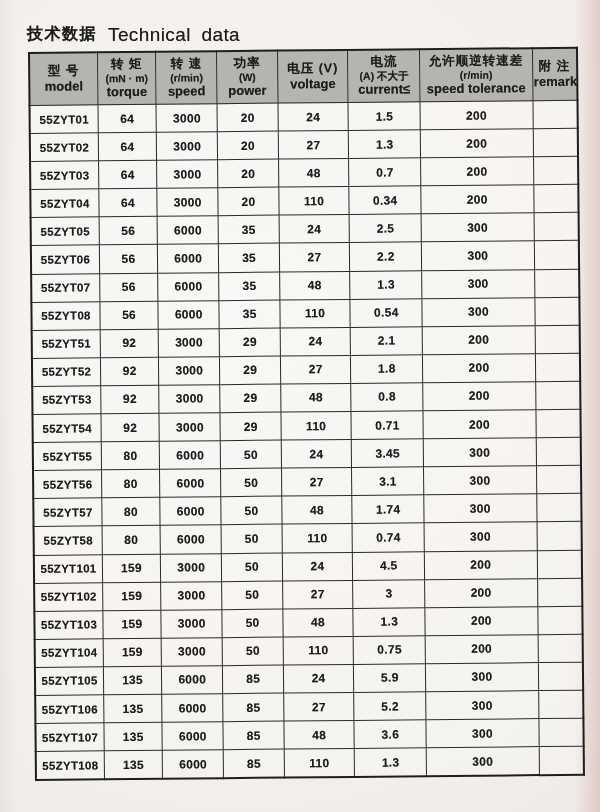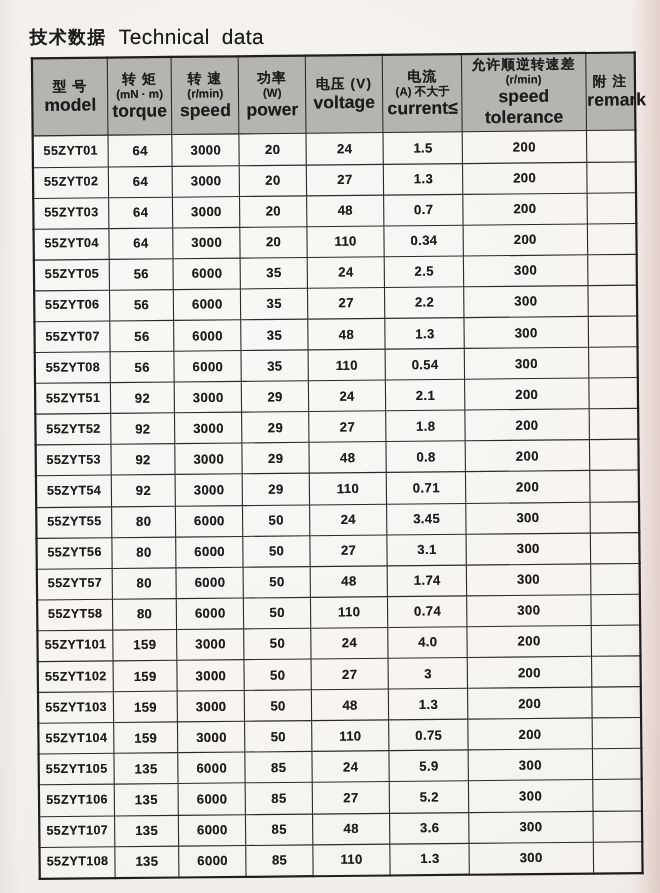--- a/index.html
+++ b/index.html
@@ -29,21 +29,21 @@
     border:2.5px solid #1e1e1e;
   }
   th,td{border:1.6px solid #2a2a2a;}
   thead th{
     background:#b6b4b1;height:47px;padding:2px 1px;
     vertical-align:middle;text-align:center;
     text-shadow:0 0 0.5px rgba(25,25,25,0.55);
   }
   .h-zh{font-size:12.5px;font-weight:700;letter-spacing:1px;line-height:1.2;}
   .h-sub{font-size:10.5px;font-weight:700;line-height:1.15;}
-  .h-en{font-size:16px;font-weight:600;line-height:1.2;}
+  .h-en{font-size:13px;font-weight:600;line-height:1.2;}
   tbody td{
     height:27.1px;padding:0;text-align:center;vertical-align:middle;
     font-size:12px;font-weight:700;letter-spacing:0.3px;
     background:rgba(255,255,255,0.25);
     text-shadow:0 0 0.5px rgba(25,25,25,0.5);
   }
   tbody td.c-model{font-size:11.5px;}
 </style>
 </head>
 <body>
@@ -266,21 +266,21 @@
           <td>0.74</td>
           <td>300</td>
           <td></td>
         </tr>
         <tr>
           <td class="c-model">55ZYT101</td>
           <td>159</td>
           <td>3000</td>
           <td>50</td>
           <td>24</td>
-          <td>4.0</td>
+          <td>4.5</td>
           <td>200</td>
           <td></td>
         </tr>
         <tr>
           <td class="c-model">55ZYT102</td>
           <td>159</td>
           <td>3000</td>
           <td>50</td>
           <td>27</td>
           <td>3</td>

